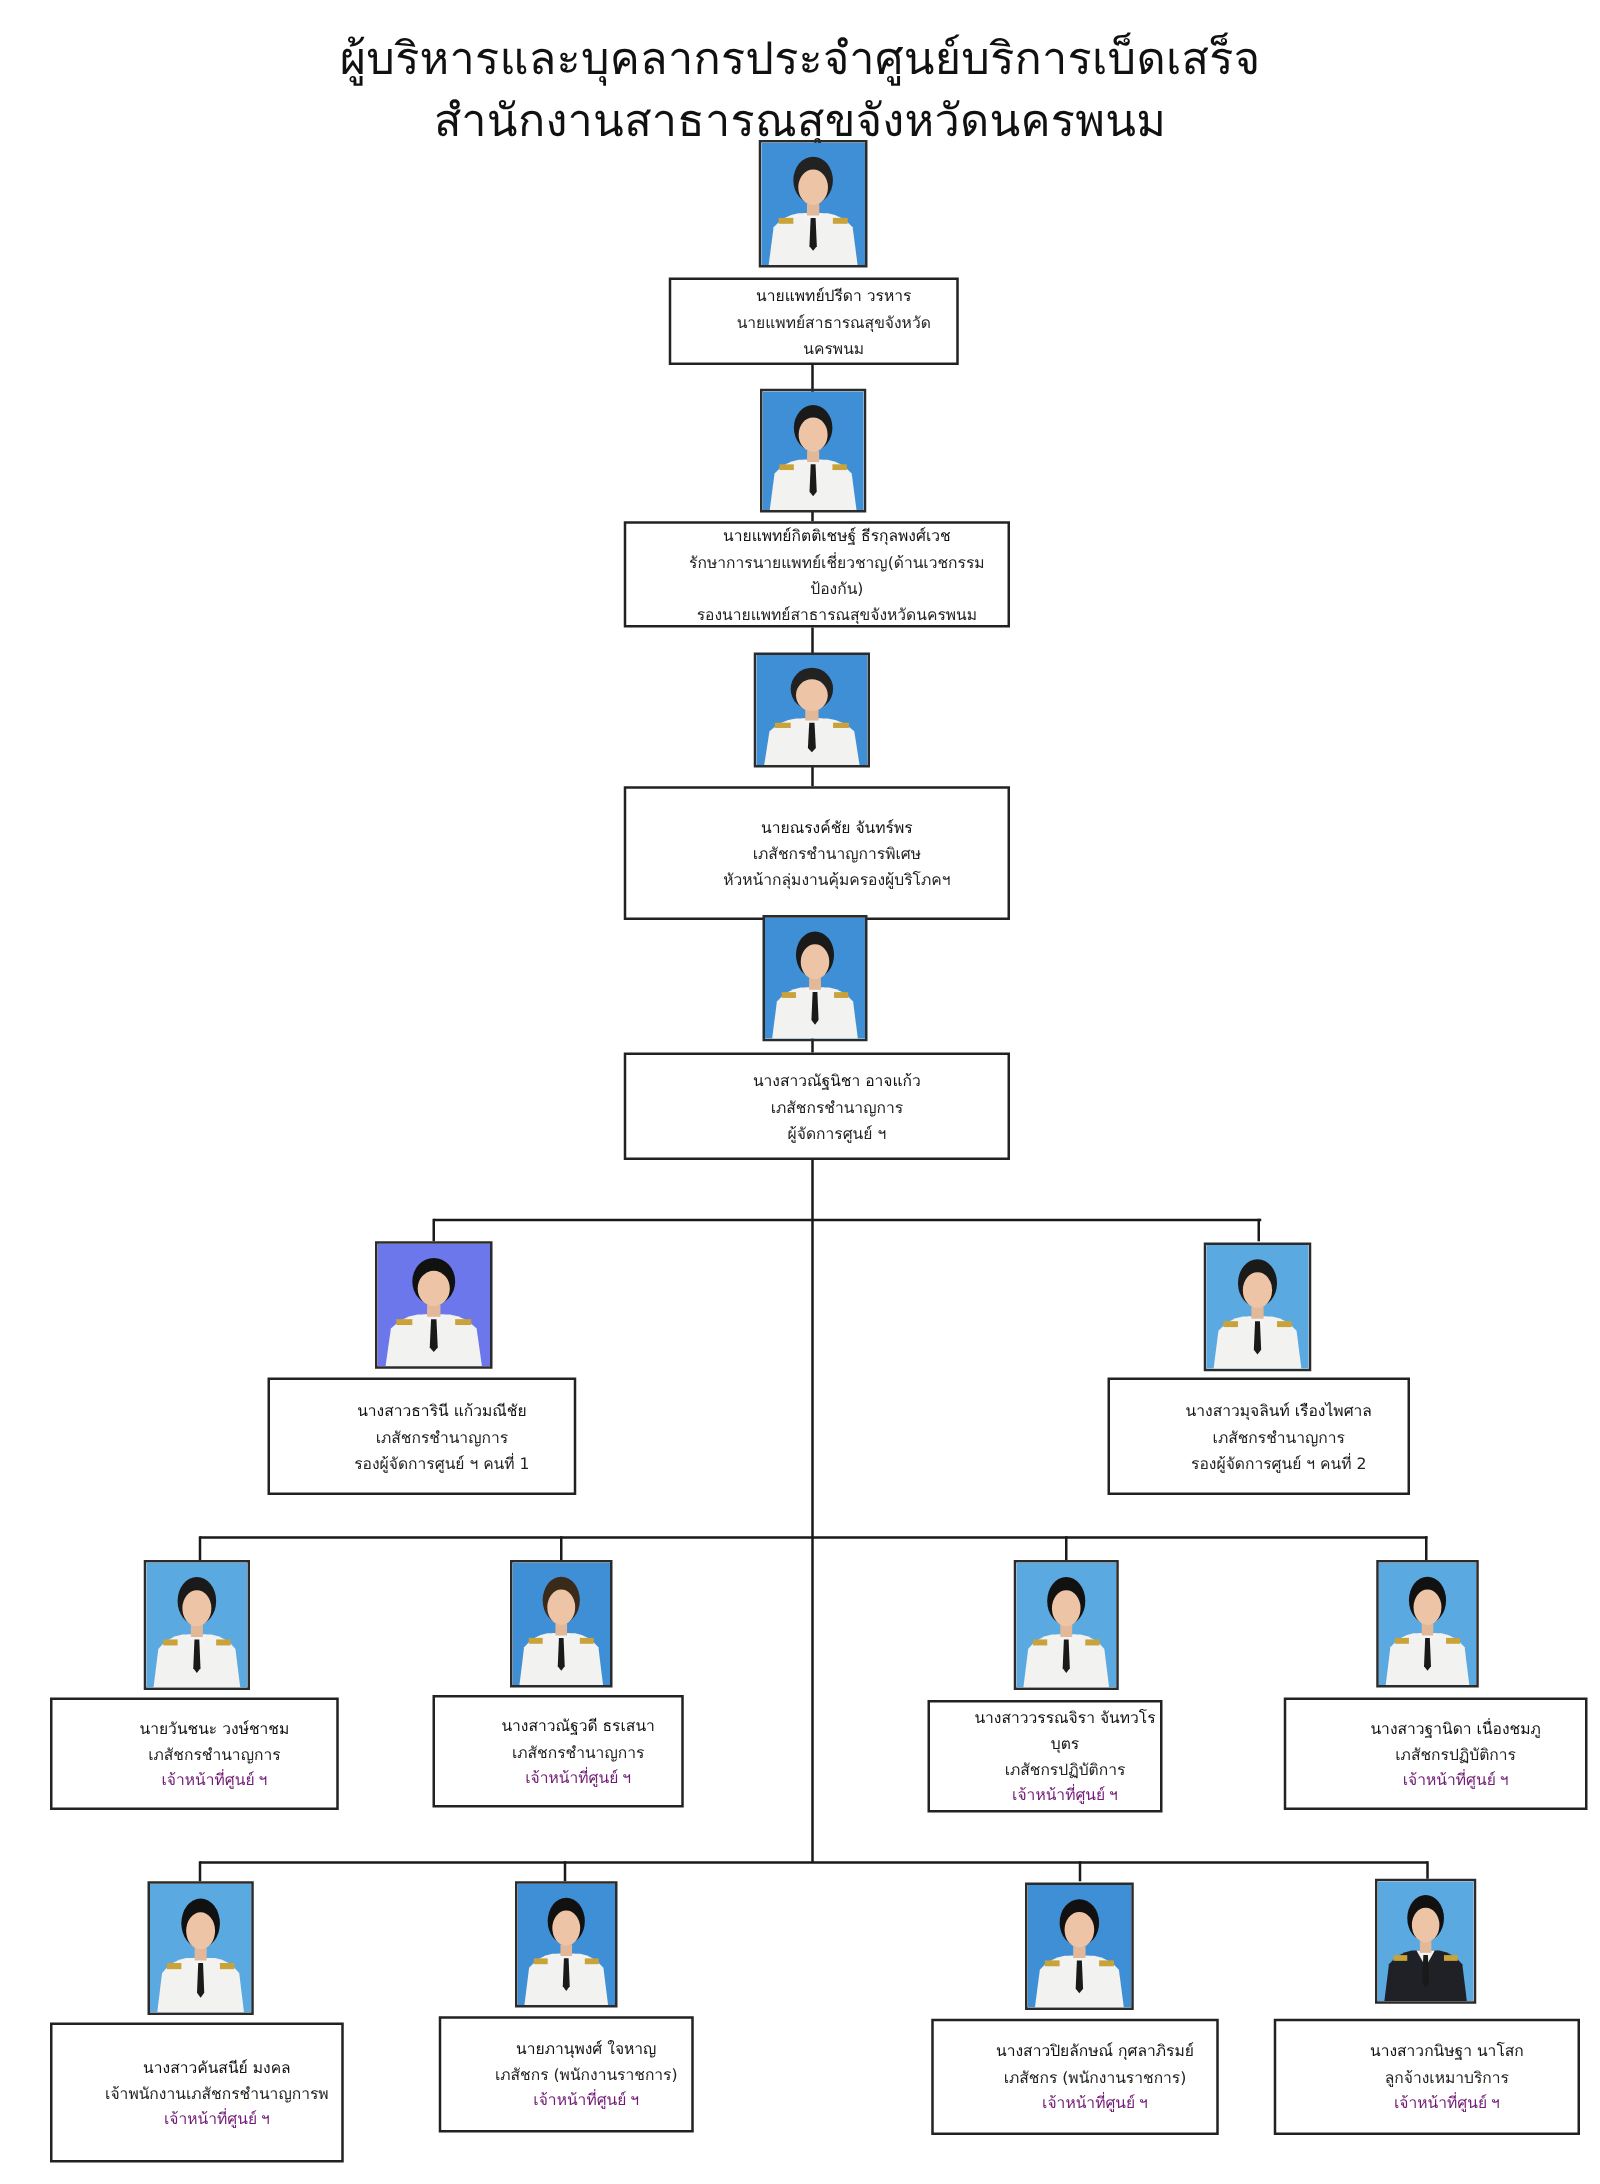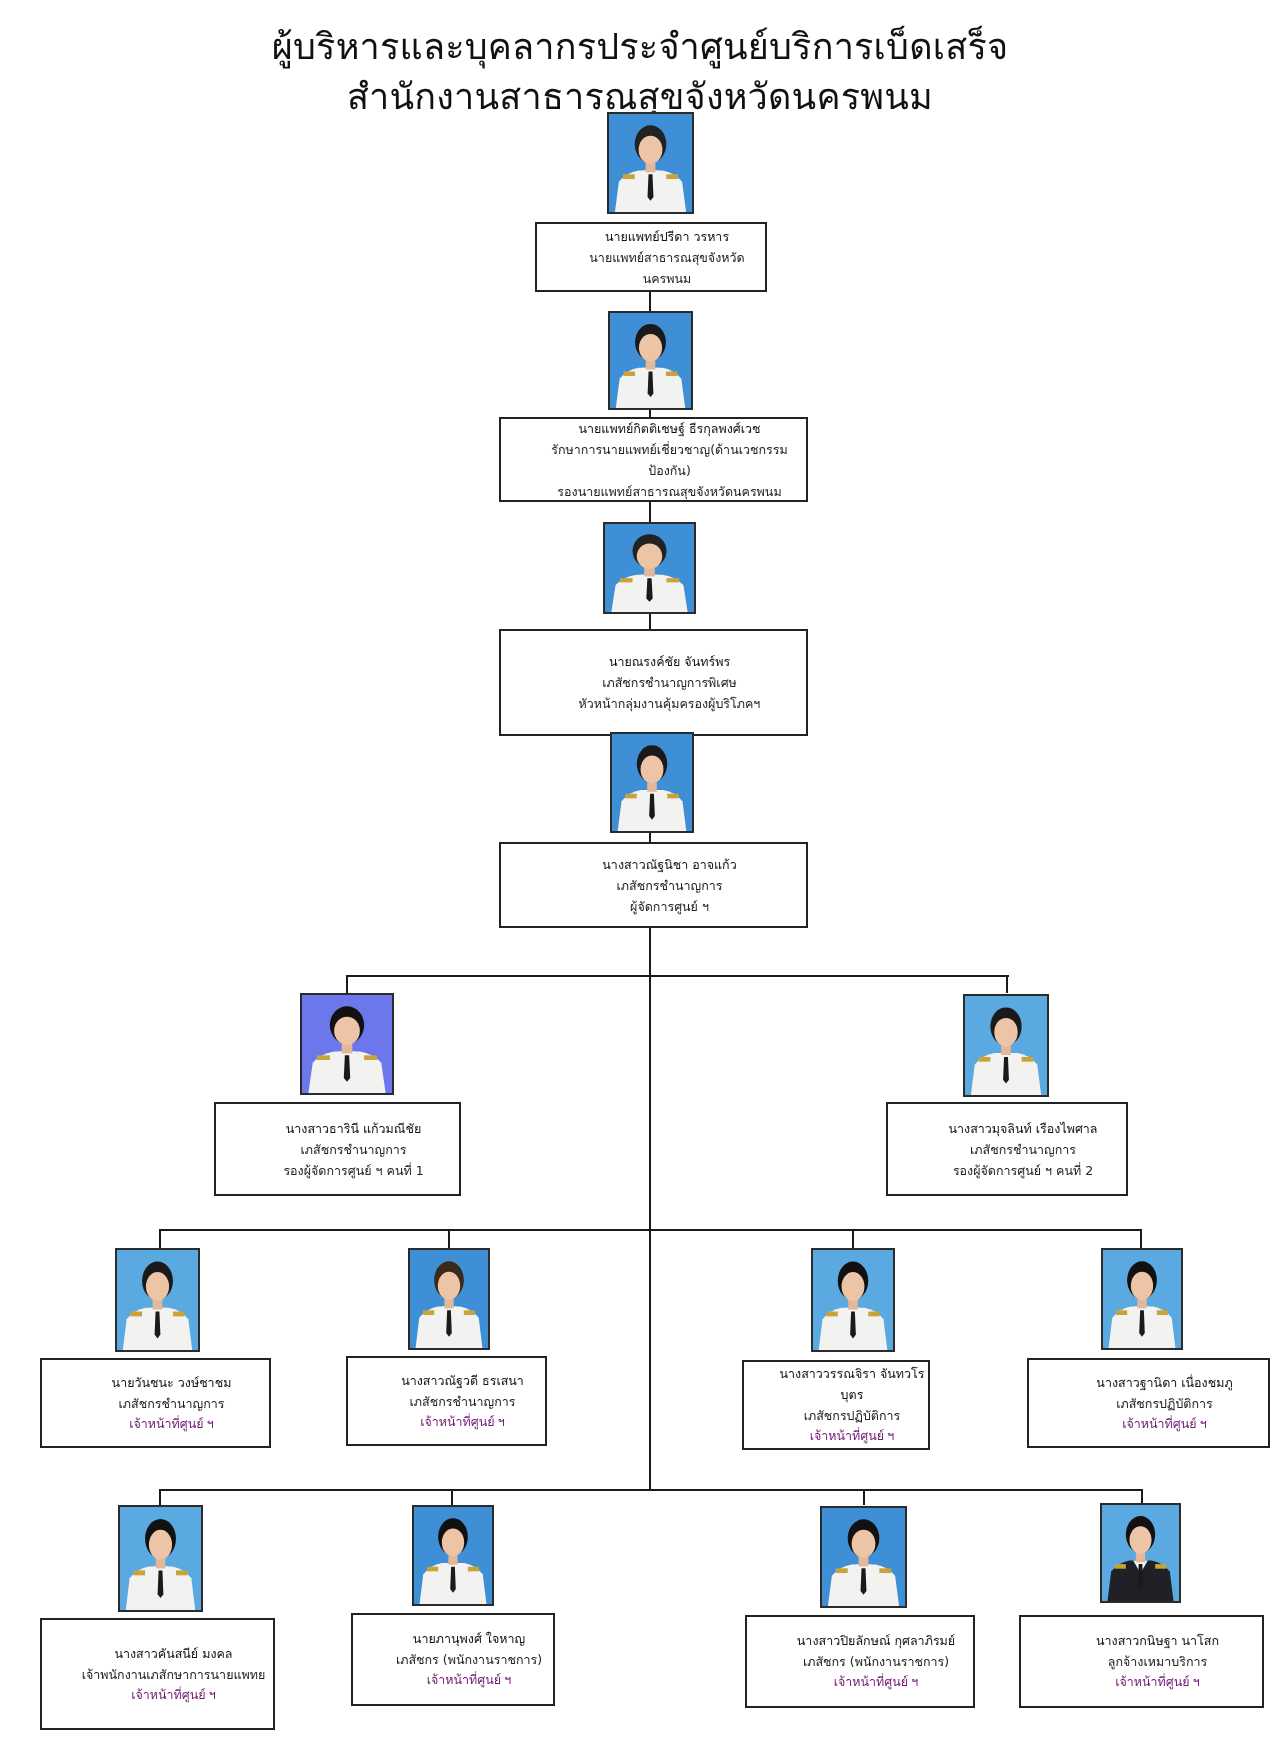--- a/index.html
+++ b/index.html
@@ -236,21 +236,21 @@
     <path class="tie" d="M40 64 L44 64 L45 88 L42 92 L39 88 Z" fill="#1a1a1a"></path>
     <rect x="14" y="64" width="12" height="5" fill="#c9a23a"></rect>
     <rect x="58" y="64" width="12" height="5" fill="#c9a23a"></rect>
     <rect x="37" y="52" width="10" height="10" fill="#e3b899"></rect>
     <ellipse class="hair" cx="42" cy="32" rx="16" ry="20" fill="#111"></ellipse>
     <ellipse cx="42" cy="38" rx="12" ry="15" fill="#edc5a6"></ellipse>
   </svg>
 </div>
 <div class="box" style="left:40px; top:1618px; width:235px; height:112px;">
   <div class="name">นางสาวคันสนีย์  มงคล</div>
-  <div>เจ้าพนักงานเภสักษาการนายแพทย</div>
+  <div>เจ้าพนักงานเภสัชกรชำนาญการพ</div>
   <div class="dept">เจ้าหน้าที่ศูนย์ ฯ</div>
 </div>
 
 <div class="photo" style="left:412px; top:1505px; width:82px; height:101px;">
   <svg viewBox="0 0 84 104" preserveAspectRatio="none">
     <rect class="bg" x="0" y="0" width="84" height="104" fill="#3f8fd6"></rect>
     <path class="body" d="M6 104 L10 72 Q18 62 30 60 L54 60 Q66 62 74 72 L78 104 Z" fill="#f2f2f0"></path>
     <path class="collar" d="M34 60 L42 74 L50 60 Z" fill="#f4f4f4"></path>
     <path class="tie" d="M40 64 L44 64 L45 88 L42 92 L39 88 Z" fill="#1a1a1a"></path>
     <rect x="14" y="64" width="12" height="5" fill="#c9a23a"></rect>

